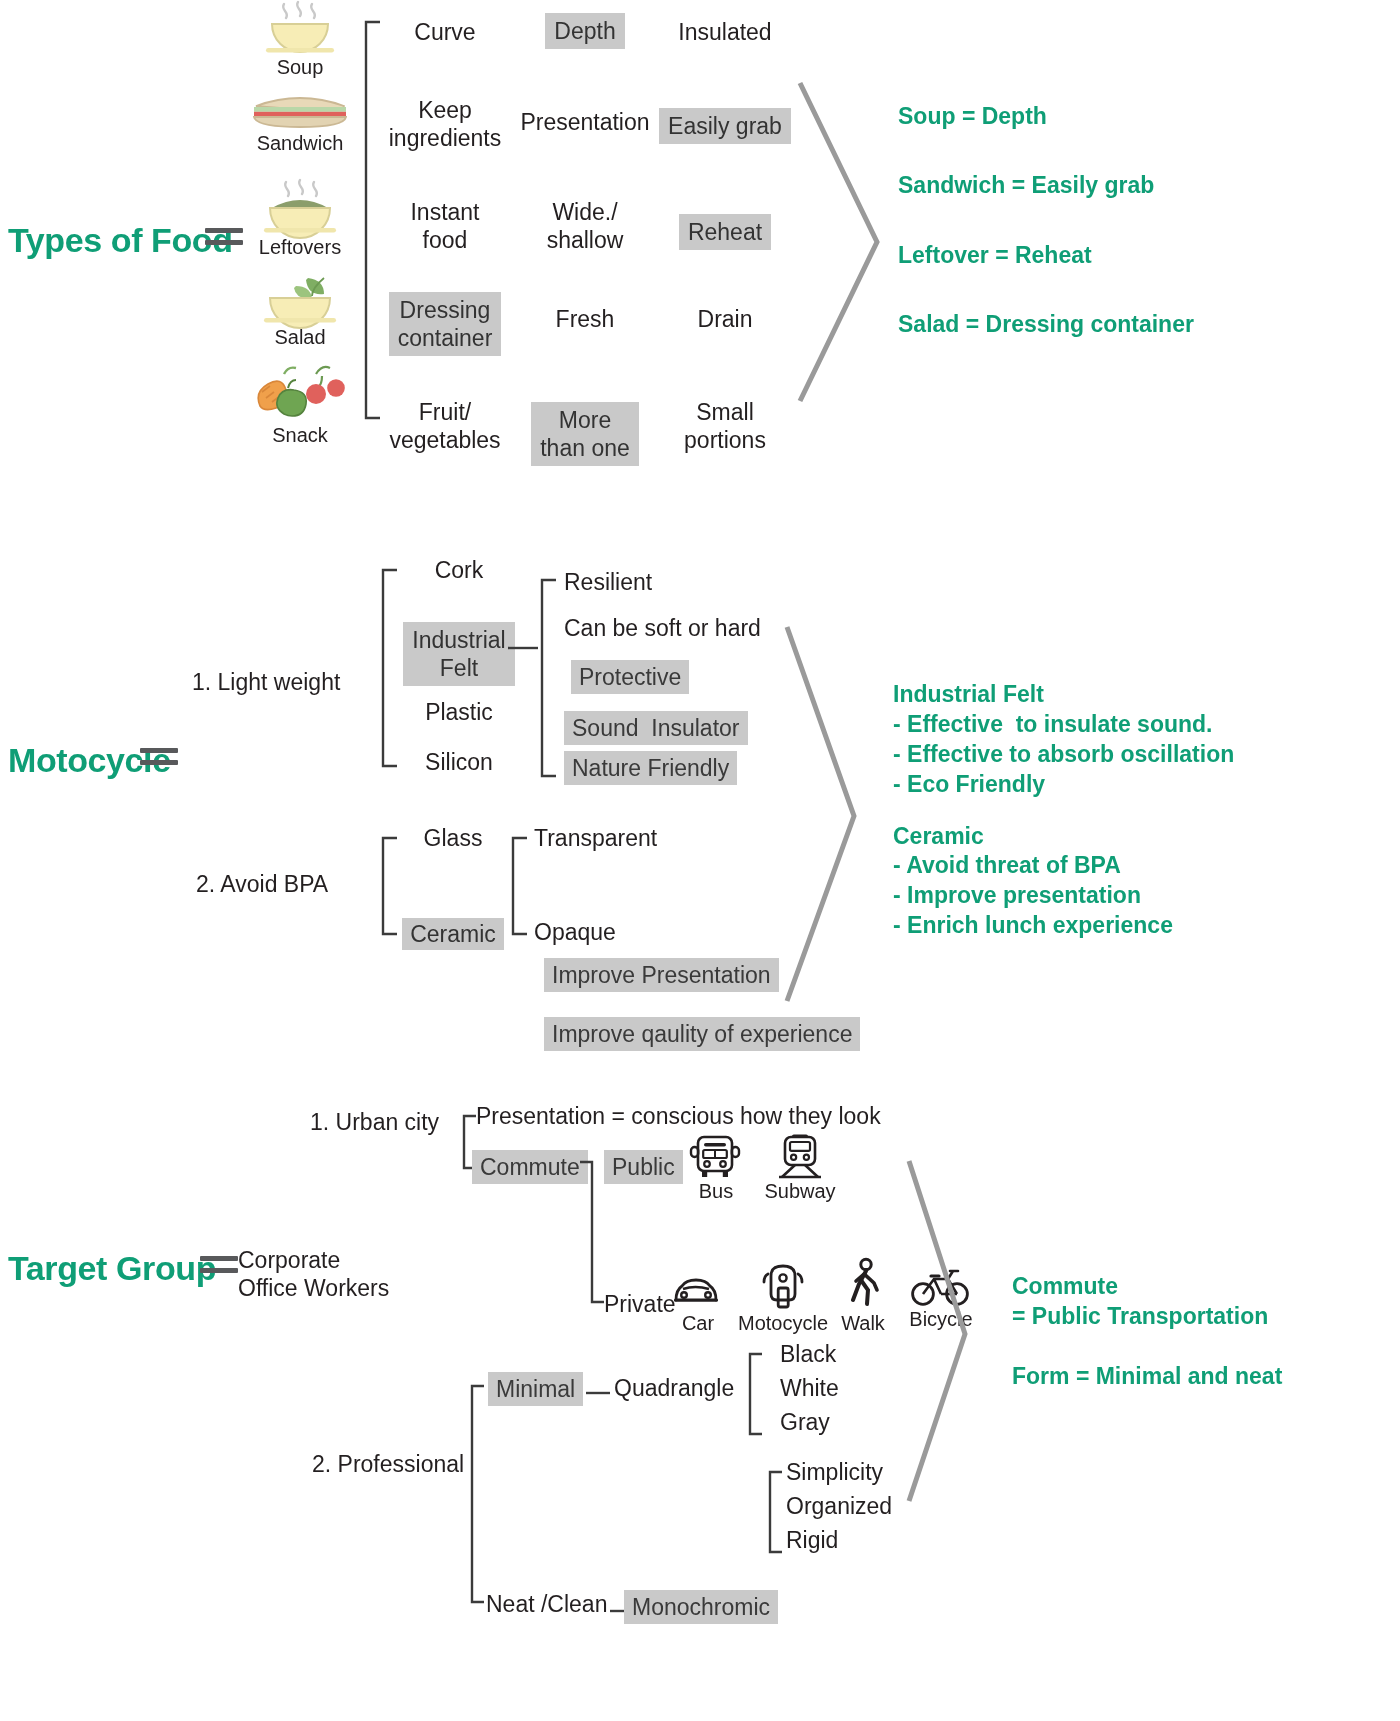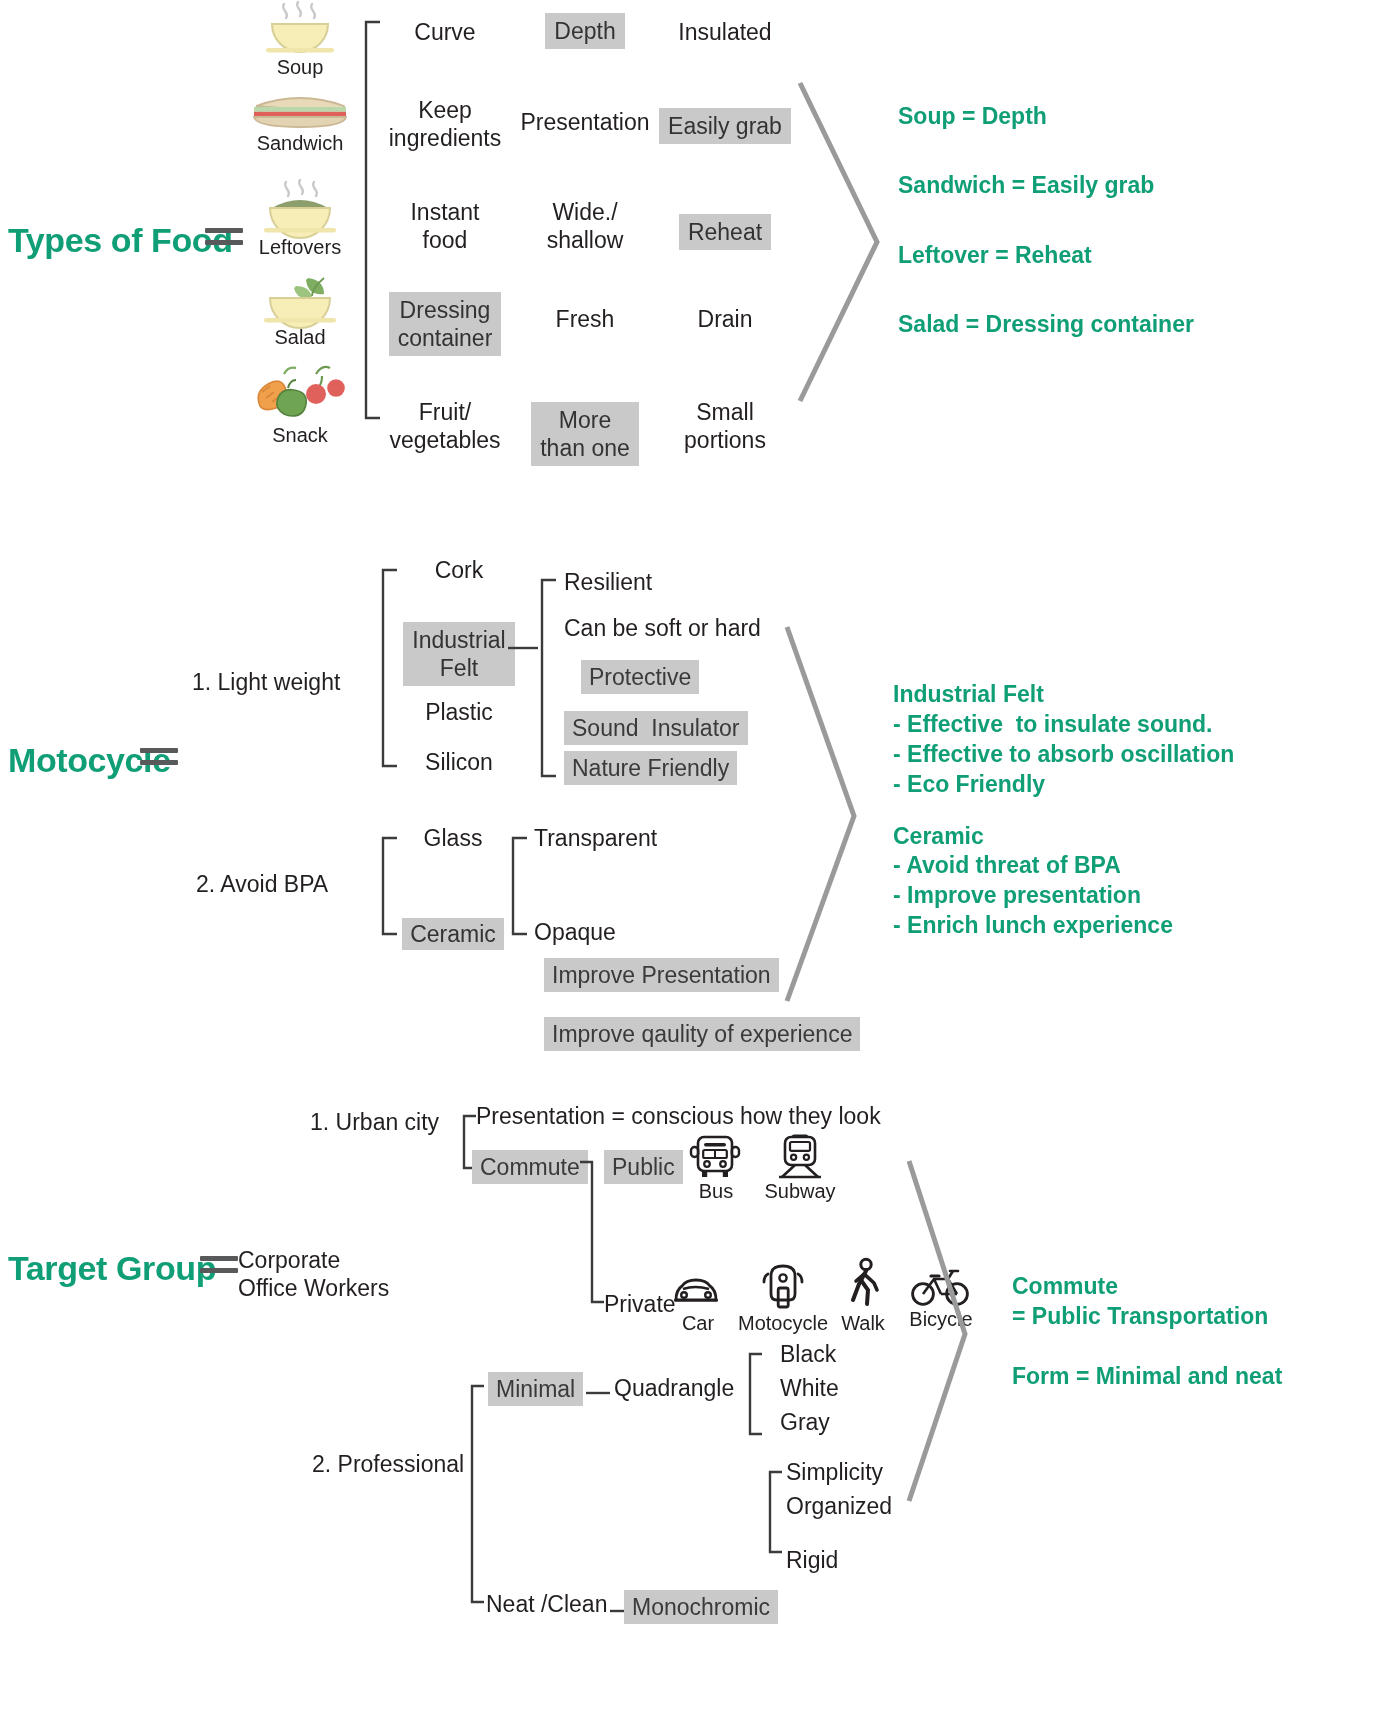--- a/index.html
+++ b/index.html
@@ -210,21 +210,21 @@
       <path d="M0 4 H30" fill="none" stroke="#3b3b3b" stroke-width="2.4"></path>
     </svg>
 
     <svg class="brk" style="left:534px;top:38px;" width="24" height="200" viewBox="0 0 24 200">
       <path d="M22 2 H8 V198 H22" fill="none" stroke="#3b3b3b" stroke-width="2.4"></path>
     </svg>
 
     <div class="abs" style="left:558px;top:0;width:270px;">
       <div class="t node left" style="left:6px;top:28px;">Resilient</div>
       <div class="t node left" style="left:6px;top:74px;">Can be soft or hard</div>
-      <div class="t" style="left:17px;top:120px;padding-left:6px;"><span class="node hl2">Protective</span></div>
+      <div class="t" style="left:7px;top:120px;padding-left:6px;"><span class="node hl2">Protective</span></div>
       <div class="t" style="left:6px;top:163px;margin-top:8px;"><span class="node hl2">Sound  Insulator</span></div>
       <div class="t" style="left:6px;top:211px;"><span class="node hl2">Nature Friendly</span></div>
     </div>
 
     <div class="t node left" style="left:196px;top:330px;">2. Avoid BPA</div>
 
     <svg class="brk" style="left:375px;top:296px;" width="24" height="100" viewBox="0 0 24 100">
       <path d="M22 2 H8 V98 H22" fill="none" stroke="#3b3b3b" stroke-width="2.4"></path>
     </svg>
 
@@ -388,21 +388,21 @@
     <svg class="brk" style="left:610px;top:518px;" width="26" height="6" viewBox="0 0 26 6">
       <path d="M0 3 H26" fill="none" stroke="#3b3b3b" stroke-width="2.4"></path>
     </svg>
     <div class="t" style="left:624px;top:500px;"><span class="node hl2">Monochromic</span></div>
 
     <svg class="brk" style="left:762px;top:380px;" width="22" height="84" viewBox="0 0 22 84">
       <path d="M20 2 H8 V82 H20" fill="none" stroke="#3b3b3b" stroke-width="2.4"></path>
     </svg>
     <div class="t node left" style="left:786px;top:368px;">Simplicity</div>
     <div class="t node left" style="left:786px;top:402px;">Organized</div>
-    <div class="t node left" style="left:786px;top:456px;">Rigid</div>
+    <div class="t node left" style="left:786px;top:436px;">Rigid</div>
 
     <svg class="brk" style="left:905px;top:68px;" width="66" height="346" viewBox="0 0 66 346">
       <path d="M4 3 L60 176 L4 343" fill="none" stroke="#9a9a9a" stroke-width="5"></path>
     </svg>
 
     <div class="abs" style="left:1012px;top:182px;">
       <div class="greensm" style="margin-bottom:30px;">Commute
 = Public Transportation</div>
       <div class="greensm">Form = Minimal and neat</div>
     </div>

